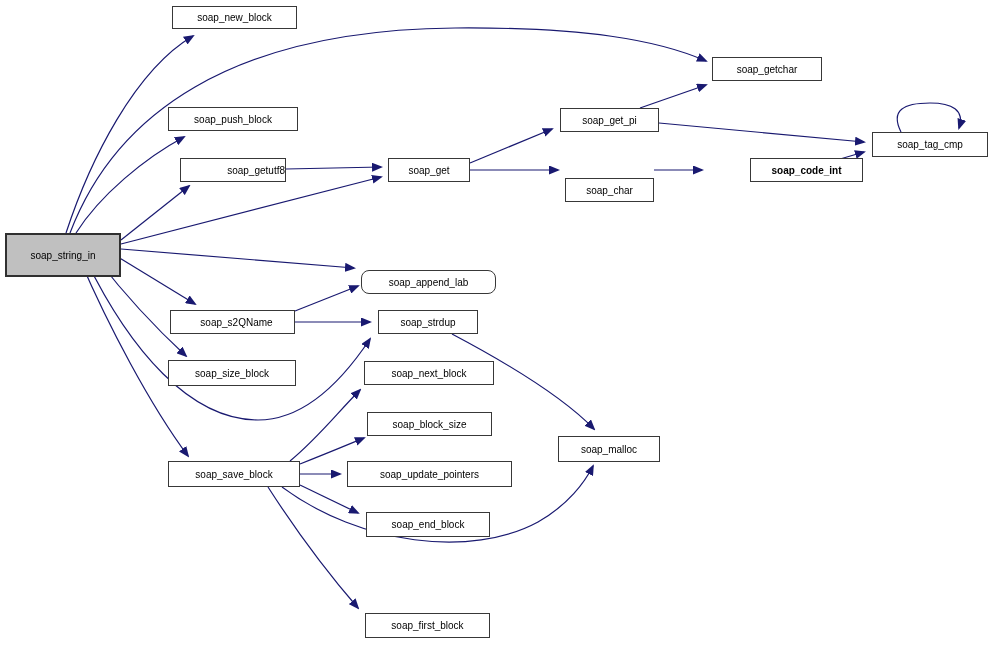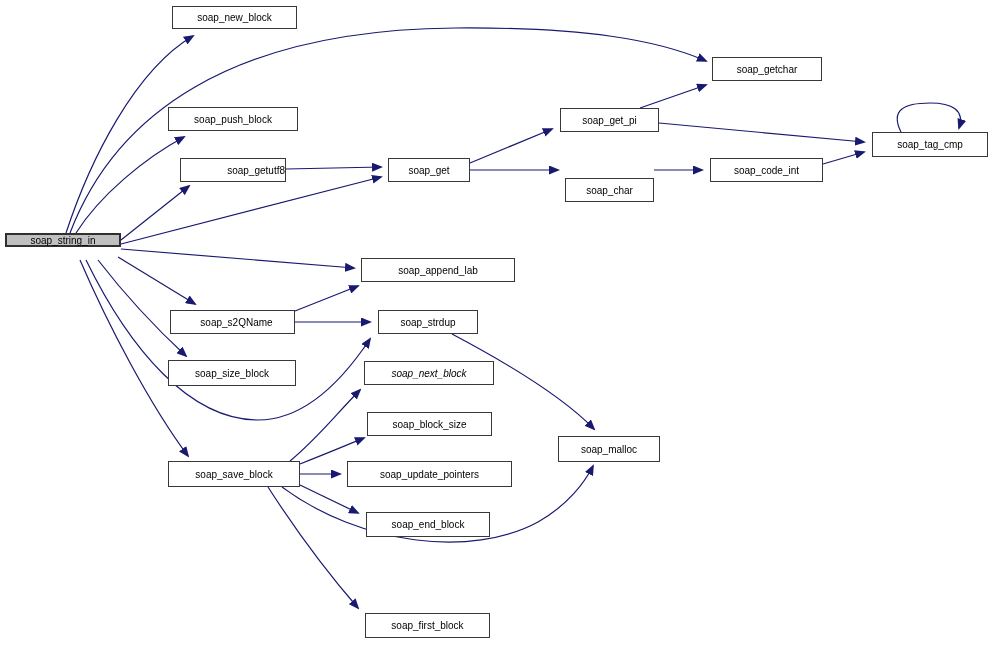--- a/index.html
+++ b/index.html
@@ -61,21 +61,21 @@
         <path d="M 452,334 C 505,362 564,398 594,429" class="edge" marker-end="url(#arrow)"></path>
         <path d="M 290,461 C 318,438 338,412 360,390" class="edge" marker-end="url(#arrow)"></path>
         <path d="M 300,464 C 328,453 347,445 364,438" class="edge" marker-end="url(#arrow)"></path>
         <path d="M 300,474 L 340,474" class="edge" marker-end="url(#arrow)"></path>
         <path d="M 300,485 L 358,513" class="edge" marker-end="url(#arrow)"></path>
         <path d="M 282,487 C 360,545 472,558 538,522 C 568,505 585,482 593,466" class="edge" marker-end="url(#arrow)"></path>
         <path d="M 268,487 C 302,540 332,578 358,608" class="edge" marker-end="url(#arrow)"></path>
       </g>
   </svg>
   <div id="node-layer">
-      <div class="node highlight" style="left: 5px; top: 233px; width: 116px; height: 14px;">
+      <div class="node highlight" style="left: 5px; top: 233px; width: 116px; height: 44px;">
         <span>soap_string_in</span>
       </div>
       <div class="node" style="left: 172px; top: 6px; width: 125px; height: 23px;">
         <span>soap_new_block</span>
       </div>
       <div class="node" style="left: 168px; top: 107px; width: 130px; height: 24px;">
         <span>soap_push_block</span>
       </div>
       <div class="node" style="left: 180px; top: 158px; width: 106px; height: 24px; justify-content: flex-end;">
         <span>soap_getutf8</span>
@@ -85,39 +85,39 @@
       </div>
       <div class="node" style="left: 560px; top: 108px; width: 99px; height: 24px;">
         <span>soap_get_pi</span>
       </div>
       <div class="node" style="left: 712px; top: 57px; width: 110px; height: 24px;">
         <span>soap_getchar</span>
       </div>
       <div class="node" style="left: 565px; top: 158px; width: 89px; height: 24px; margin-top: 20px;">
         <span>soap_char</span>
       </div>
-      <div class="node" style="left: 710px; top: 158px; width: 113px; height: 24px;">
+      <div class="node" style="left: 750px; top: 158px; width: 113px; height: 24px; font-weight: bold;">
         <span>soap_code_int</span>
       </div>
       <div class="node" style="left: 872px; top: 132px; width: 116px; height: 25px;">
         <span>soap_tag_cmp</span>
       </div>
-      <div class="node" style="left: 361px; top: 258px; width: 154px; height: 24px;">
+      <div class="node" style="left: 361px; top: 270px; width: 135px; height: 24px; border-radius: 8px;">
         <span>soap_append_lab</span>
       </div>
       <div class="node" style="left: 170px; top: 310px; width: 125px; height: 24px; padding-left: 8px;">
         <span>soap_s2QName</span>
       </div>
       <div class="node" style="left: 378px; top: 310px; width: 100px; height: 24px;">
         <span>soap_strdup</span>
       </div>
       <div class="node" style="left: 168px; top: 360px; width: 128px; height: 26px;">
         <span>soap_size_block</span>
       </div>
-      <div class="node" style="left: 364px; top: 361px; width: 130px; height: 24px; font-style: italic;">
+      <div class="node" style="left: 364px; top: 361px; width: 130px; height: 24px;">
         <span>soap_next_block</span>
       </div>
       <div class="node" style="left: 367px; top: 412px; width: 125px; height: 24px;">
         <span>soap_block_size</span>
       </div>
       <div class="node" style="left: 168px; top: 461px; width: 132px; height: 26px;">
         <span>soap_save_block</span>
       </div>
       <div class="node" style="left: 347px; top: 461px; width: 165px; height: 26px;">
         <span>soap_update_pointers</span>

